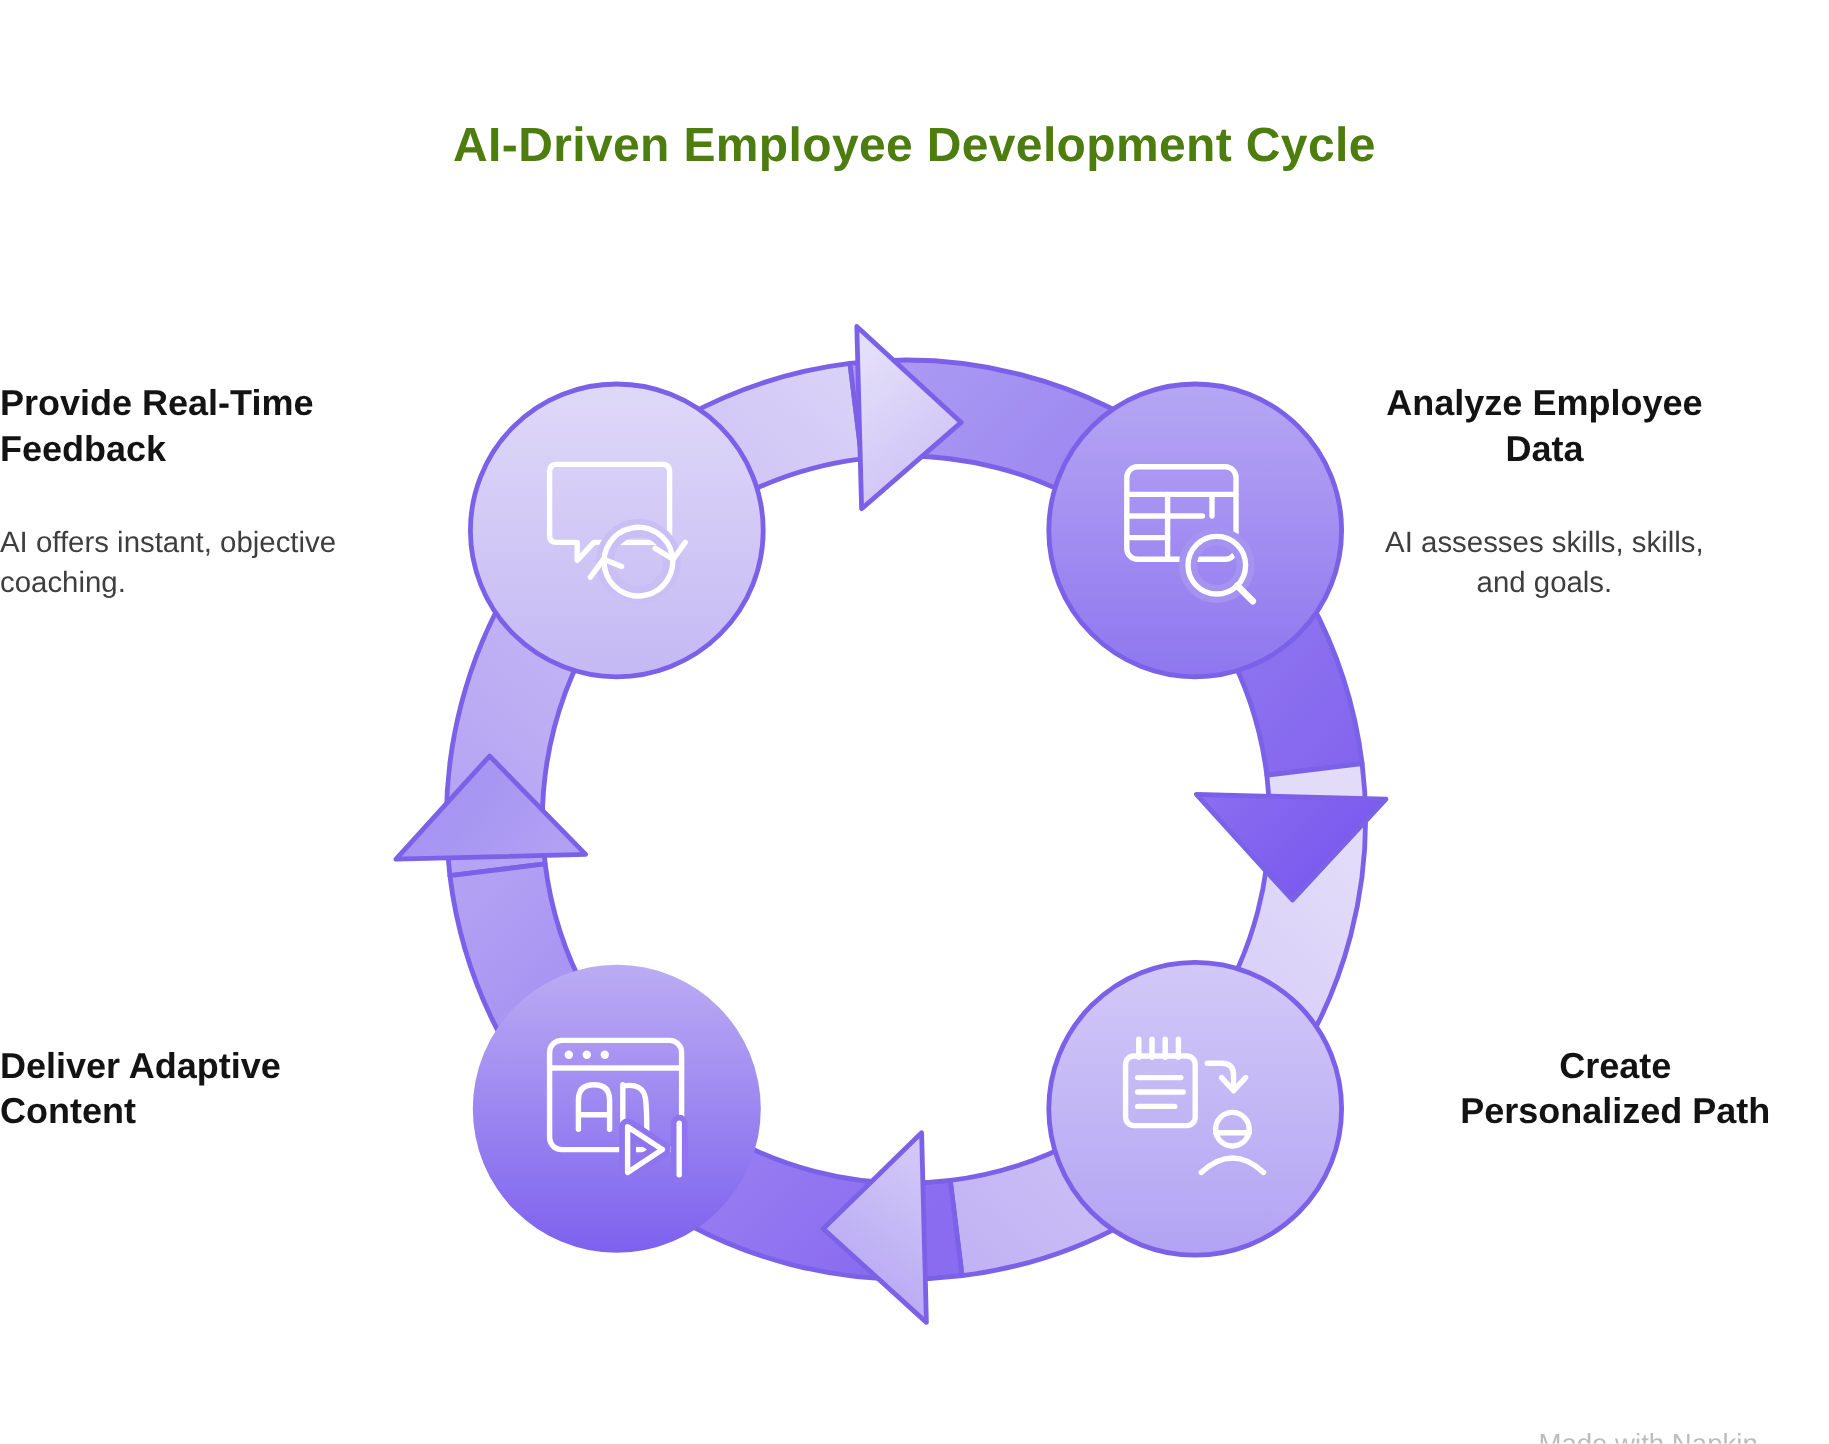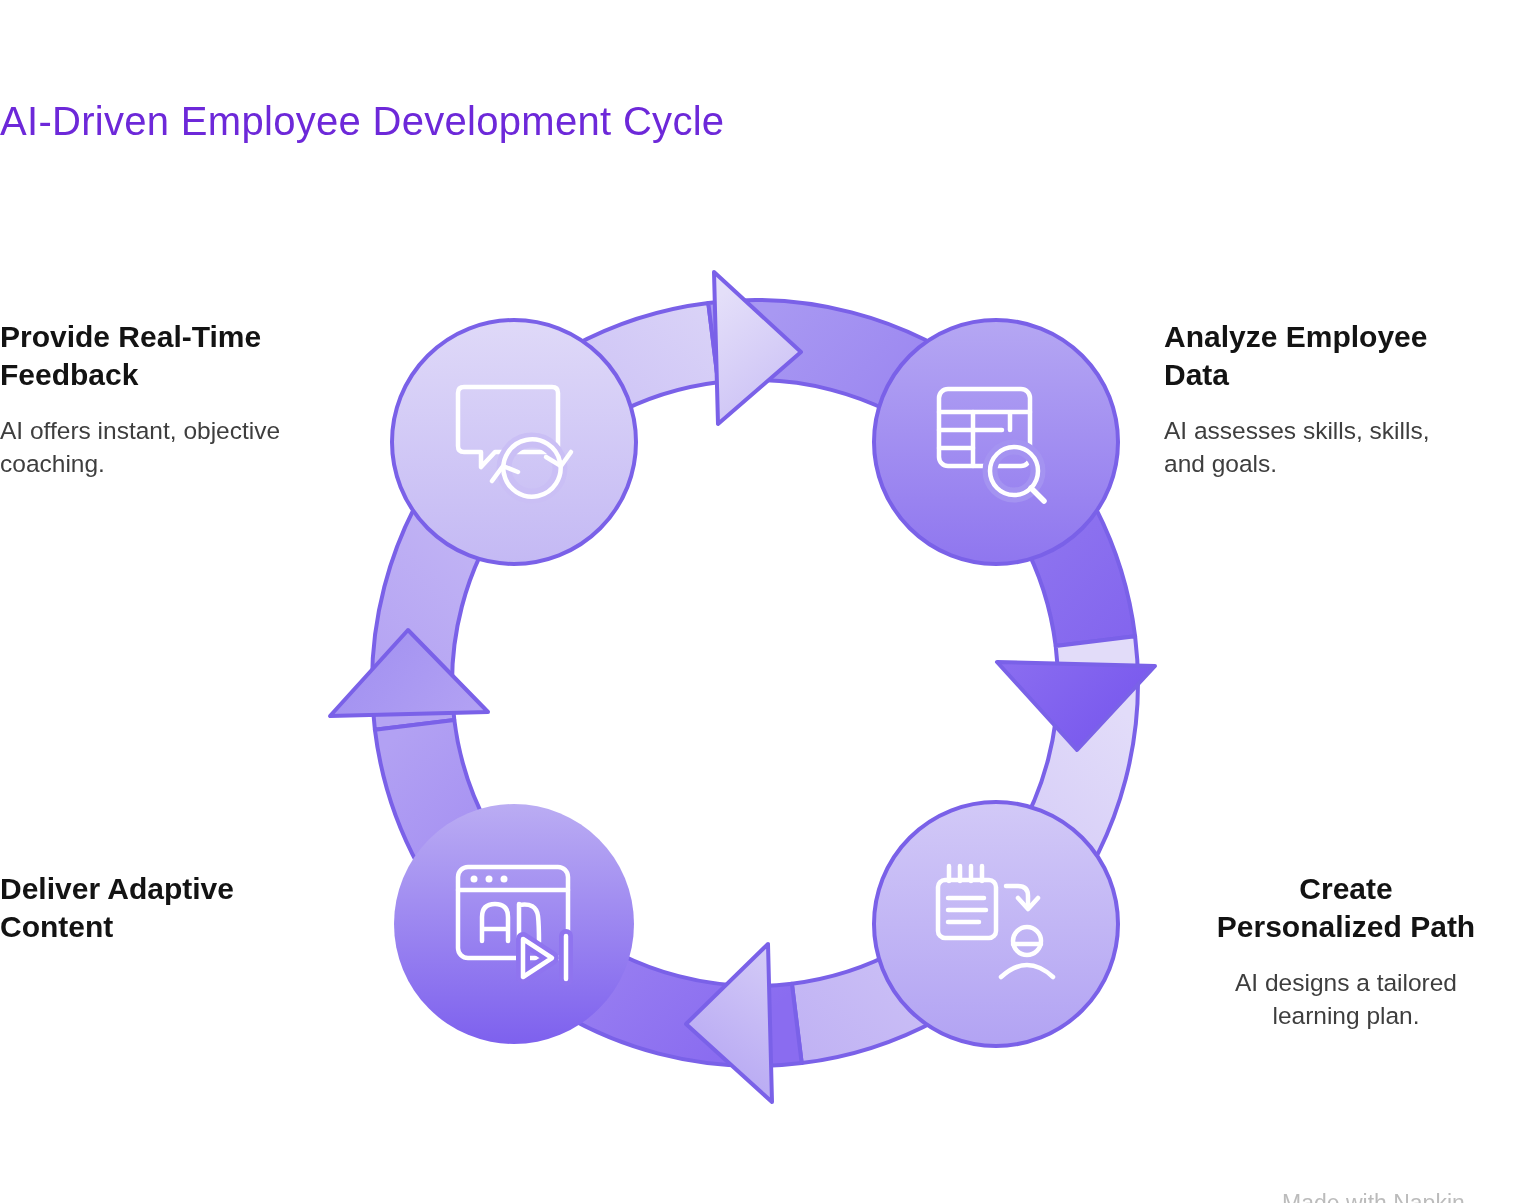--- a/index.html
+++ b/index.html
@@ -1,36 +1,36 @@
 <!DOCTYPE html>
 <html><head>
 <meta charset="utf-8">
 <style>
   html,body{margin:0;padding:0;}
   body{
     width:1524px;height:1203px;position:relative;overflow:hidden;
     background:#ffffff;font-family:"Liberation Sans",sans-serif;
   }
   .title{
-    position:absolute;top:99px;left:0;width:100%;
-    font-size:40px;font-weight:normal;color:#6d28d9;letter-spacing:.3px;
+    position:absolute;top:99px;left:0;width:100%;text-align:center;
+    font-size:40px;font-weight:bold;color:#4d7c0f;letter-spacing:.3px;
   }
   .cycle-svg{position:absolute;left:0;top:0;}
   .step{position:absolute;}
   .step .heading{
     font-size:30px;font-weight:bold;color:#131313;line-height:38px;
     white-space:pre-line;
   }
   .step .desc{
-    margin-top:20px;font-size:24.5px;color:#3e3e3e;line-height:33px;
+    margin-top:42px;font-size:24.5px;color:#3e3e3e;line-height:33px;
     white-space:pre-line;
   }
   .align-right{text-align:left;}
   #step-feedback{left:0;top:318px;width:336px;}
-  #step-analyze{left:1164px;top:318px;width:352px;}
+  #step-analyze{left:1111px;top:318px;width:352px;text-align:center;}
   #step-deliver{left:0;top:870px;width:336px;}
   #step-create{left:1168px;top:870px;width:356px;text-align:center;}
   .watermark{
     position:absolute;left:1282px;top:1190px;font-size:23px;
     color:#8f8f8f;opacity:.6;white-space:nowrap;
   }
 </style>
 </head>
 <body>
 
@@ -174,17 +174,15 @@
 </div>
 
 <div class="step align-right" id="step-deliver">
   <div class="heading">Deliver Adaptive
 Content</div>
 </div>
 
 <div class="step" id="step-create">
   <div class="heading">Create
 Personalized Path</div>
-  <div class="desc">AI designs a tailored
-learning plan.</div>
 </div>
 
 <div class="watermark">Made with Napkin</div>
 
 </body></html>

